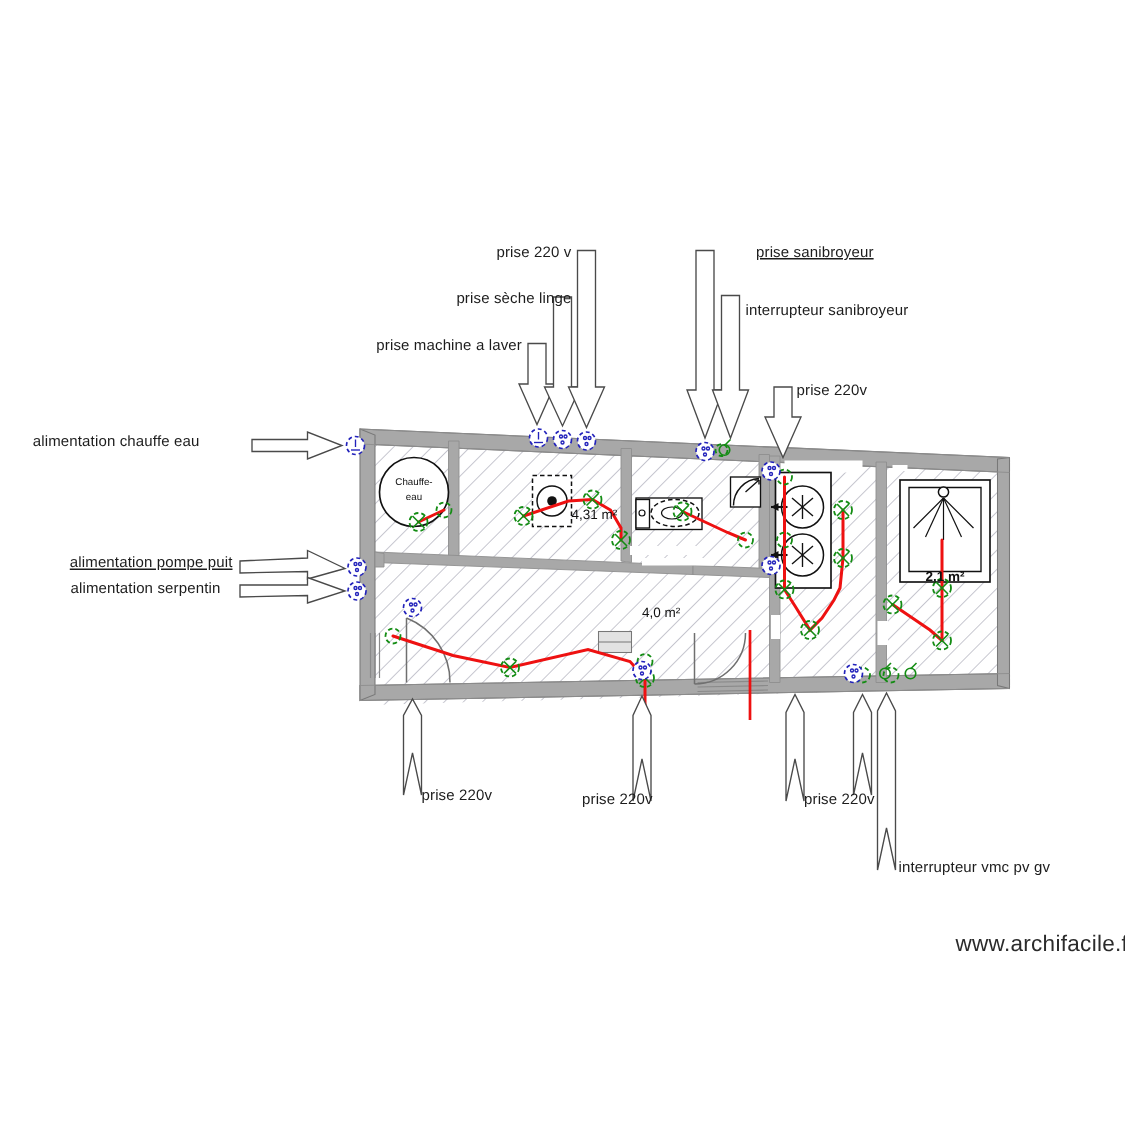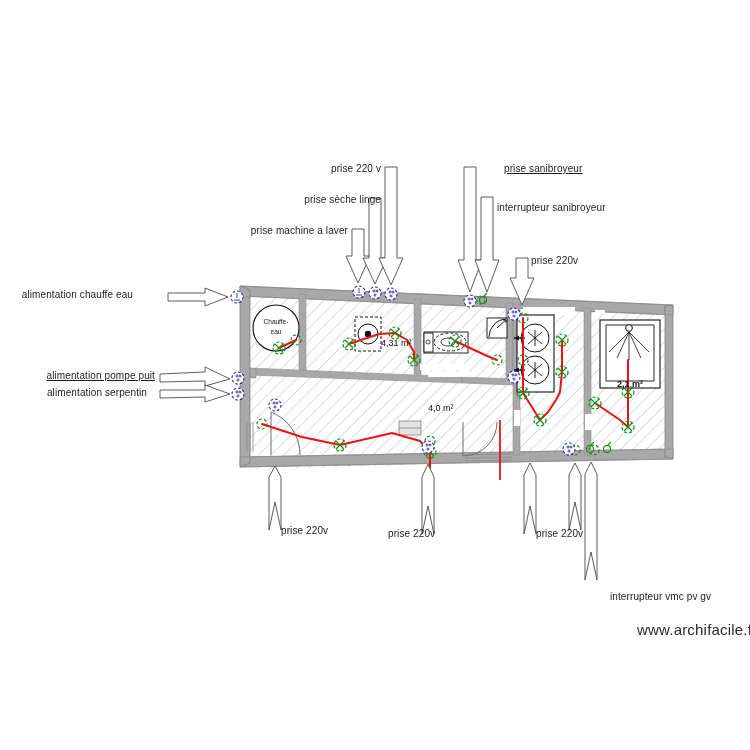--- a/index.html
+++ b/index.html
@@ -332,21 +332,21 @@
 <div class="lbl r" style="left:150px;top:225px;width:198px;">prise machine a laver</div>
 <div class="lbl r" style="left:186px;top:194px;width:195px;">prise sèche linge</div>
 <div class="lbl r" style="left:200px;top:163px;width:181px;">prise 220 v</div>
 <div class="lbl" style="left:504px;top:163px;text-decoration:underline;">prise sanibroyeur</div>
 <div class="lbl" style="left:497px;top:202px;">interrupteur sanibroyeur</div>
 <div class="lbl" style="left:531px;top:255px;">prise 220v</div>
 
 <div class="lbl" style="left:281px;top:525px;">prise 220v</div>
 <div class="lbl" style="left:388px;top:528px;">prise 220v</div>
 <div class="lbl" style="left:536px;top:528px;">prise 220v</div>
-<div class="lbl" style="left:599px;top:591px;margin-left:11px;">interrupteur vmc pv gv</div>
+<div class="lbl" style="left:599px;top:573px;">interrupteur vmc pv gv</div>
 
 <div class="arealbl" style="left:352px;top:338px;margin-left:29px;">4,31 m²</div>
 <div class="arealbl" style="left:428px;top:403px;">4,0 m²</div>
 <div class="arealbl" style="left:617px;top:379px;font-weight:bold;">2,1 m²</div>
 
 <div class="chlbl" style="left:256px;top:318px;">Chauffe-</div>
 <div class="chlbl" style="left:256px;top:328px;">eau</div>
 
 <div class="watermark" style="left:637px;top:621px;">www.archifacile.fr</div>
 

